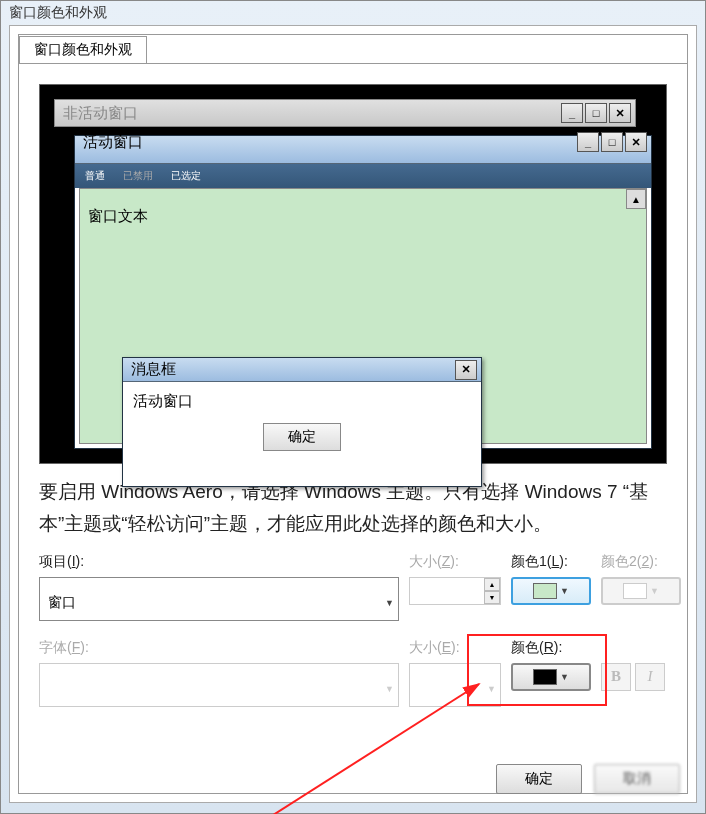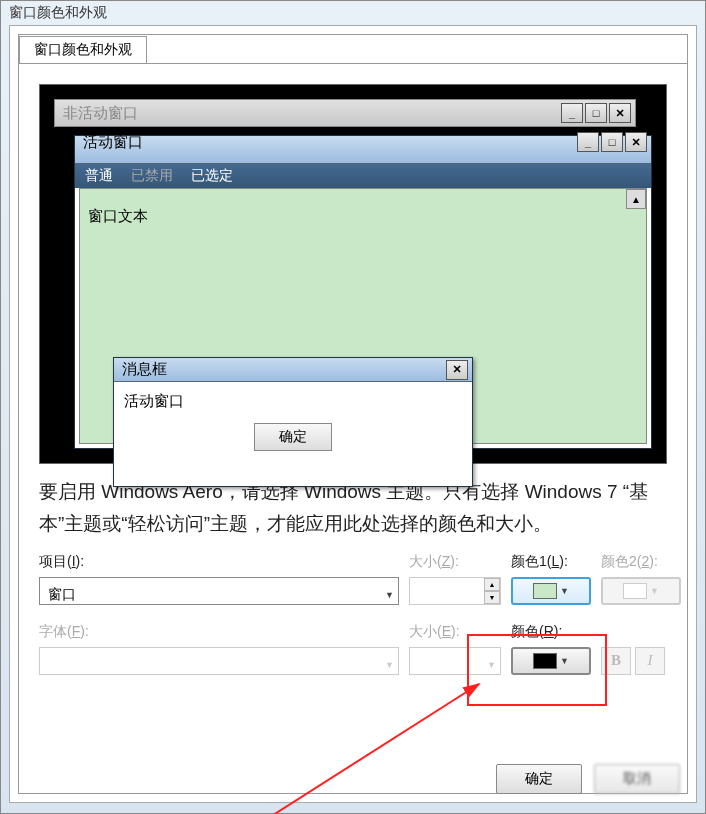--- a/index.html
+++ b/index.html
@@ -105,21 +105,21 @@
       color: #000;
     }
     .menubar {
       height: 24px;
       background: linear-gradient(#456a90, #345678);
       color: #fff;
       display: flex;
       align-items: center;
       padding: 0 10px;
       gap: 18px;
-      font-size: 14px;
+      font-size: 10px;
     }
     .menubar .disabled { color: #aaa; }
     .client-area {
       position: absolute;
       top: 52px; left: 4px; right: 4px; bottom: 4px;
       background: #c8e8c8;
       border: 1px solid #888;
       padding: 18px 8px;
       font-size: 15px;
     }
@@ -128,21 +128,21 @@
       top: 0; right: 0;
       width: 20px; height: 20px;
       background: #ddd;
       border: 1px solid #888;
       display: flex; align-items: center; justify-content: center;
       font-size: 10px;
     }
     .msgbox {
       position: absolute;
       top: 168px;
-      left: 33px;
+      left: 42px;
       width: 360px;
       height: 130px;
       background: #fff;
       border: 1px solid #234;
       box-shadow: 2px 2px 4px rgba(0,0,0,0.4);
     }
     .msgbox-title {
       height: 24px;
       background: linear-gradient(#c8dcf0, #9cbce0);
       border-bottom: 1px solid #567;
@@ -176,21 +176,21 @@
       display: grid;
       grid-template-columns: 360px 92px 80px 80px;
       column-gap: 10px;
       row-gap: 4px;
       margin-top: 8px;
     }
     .ctrl-label { font-size: 14px; color: #222; padding-bottom: 2px; }
     .ctrl-label.disabled { color: #aaa; }
     .select-box {
       border: 1px solid #888;
-      height: 28px;
+      height: 44px;
       display: flex;
       align-items: center;
       justify-content: space-between;
       padding: 8px 4px 0 8px;
       background: #fff;
       font-size: 14px;
     }
     .select-box.disabled { color: #aaa; border-color: #ccc; }
     .dropdown-arrow { font-size: 9px; color: #444; }
     .spinner {

